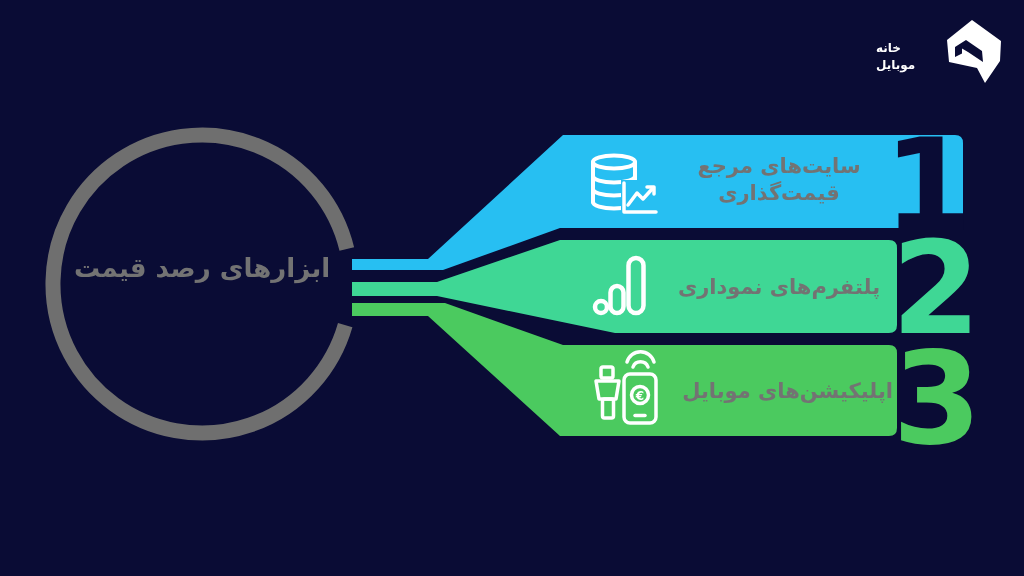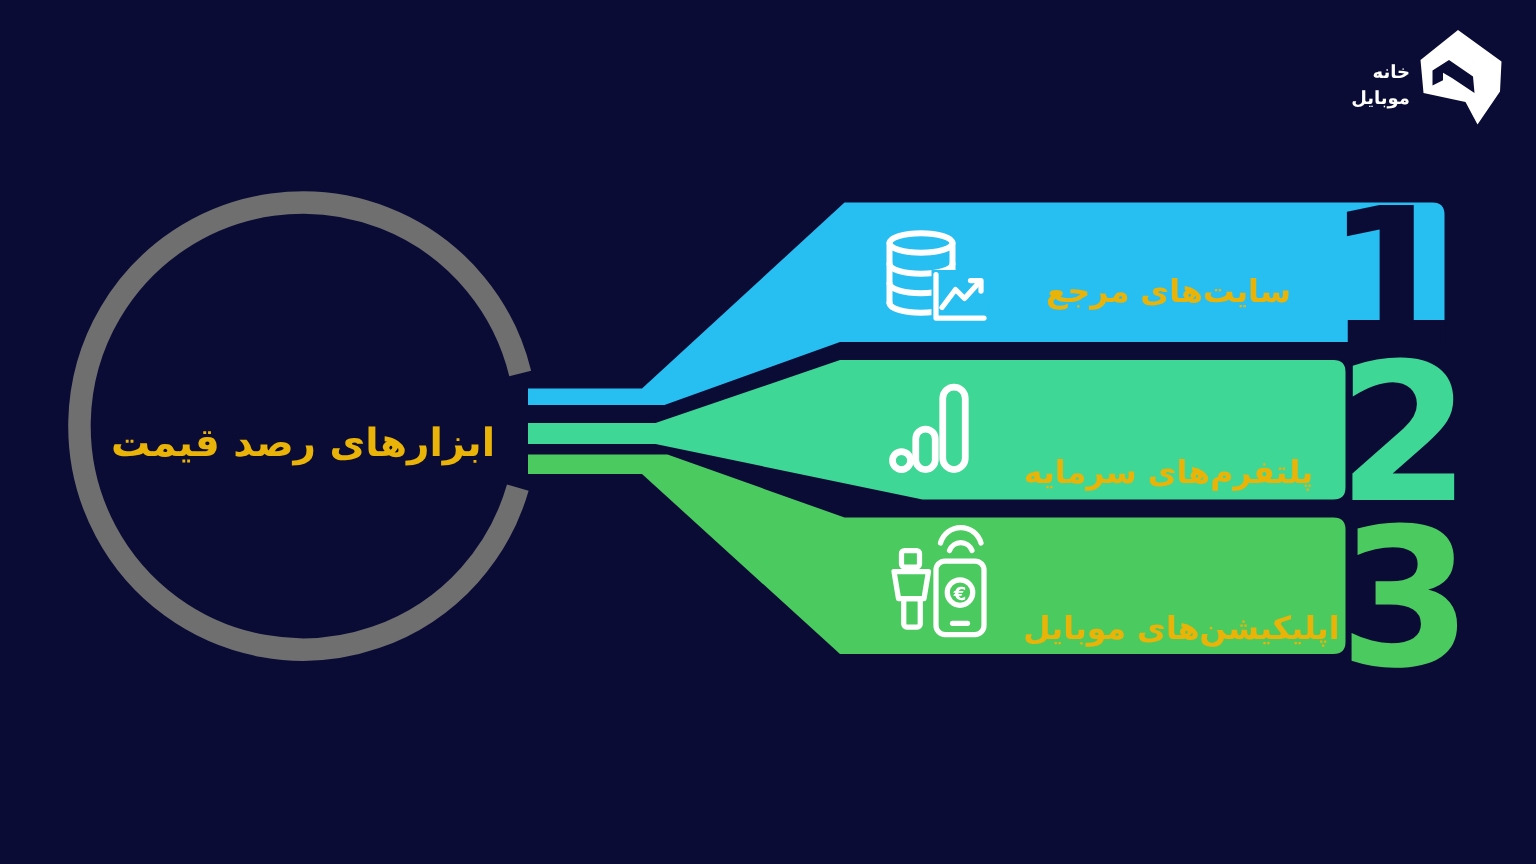--- a/index.html
+++ b/index.html
@@ -2,30 +2,29 @@
 <html lang="fa"><head>
 <meta charset="utf-8">
 <style>
   html,body{margin:0;padding:0;background:#0a0c35;}
   .stage{
     position:relative;width:1024px;height:576px;overflow:hidden;
     background:#0a0c35;font-family:"DejaVu Sans",sans-serif;
   }
   .stage svg.scene{position:absolute;left:0;top:0;}
   .label{
-    position:absolute;color:#eab308;text-align:center;direction:rtl;
+    position:absolute;color:#737373;text-align:center;direction:rtl;
     font-weight:700;
-    margin-top:28px;
   }
   .banner-label{left:665px;width:228px;font-size:21px;line-height:27px;}
   .banner-label .ln{display:block;}
   .circle-title{left:72px;top:252px;width:260px;font-size:26px;line-height:32px;}
   .logo-text{
     position:absolute;left:876px;top:40px;width:64px;color:#fff;
-    direction:rtl;text-align:right;font-size:12px;line-height:17px;font-weight:700;
+    direction:rtl;text-align:left;font-size:12px;line-height:17px;font-weight:700;
   }
   .logo-text .ln{display:block;}
 </style>
 </head>
 <body>
 
 <div class="stage">
 
   <svg class="scene" width="1024" height="576" viewBox="0 0 1024 576">
 
@@ -77,24 +76,25 @@
     <path fill="#ffffff" fill-rule="evenodd" d="M 972,20 L 1001,41 L 1000,61 L 985,83 L 977,68 L 949,62 L 947,40 Z
              M 955,57 L 955,47 L 966,40 L 982,51 L 983,62 L 968,52 L 962,48.5 L 962,53.5 Z"></path>
   </svg>
 
   <div class="label circle-title">
     <span class="ln">ابزارهای رصد قیمت</span>
   </div>
 
   <div class="label banner-label" style="top:153px;">
     <span class="ln">سایت‌های مرجع</span>
+    <span class="ln">قیمت‌گذاری</span>
   </div>
 
   <div class="label banner-label" style="top:274px;">
-    <span class="ln">پلتفرم‌های سرمایه</span>
+    <span class="ln">پلتفرم‌های نموداری</span>
   </div>
 
   <div class="label banner-label" style="top:378px;text-align:right;">
     <span class="ln">اپلیکیشن‌های موبایل</span>
   </div>
 
   <div class="logo-text">
     <span class="ln">خانه</span>
     <span class="ln">موبایل</span>
   </div>

